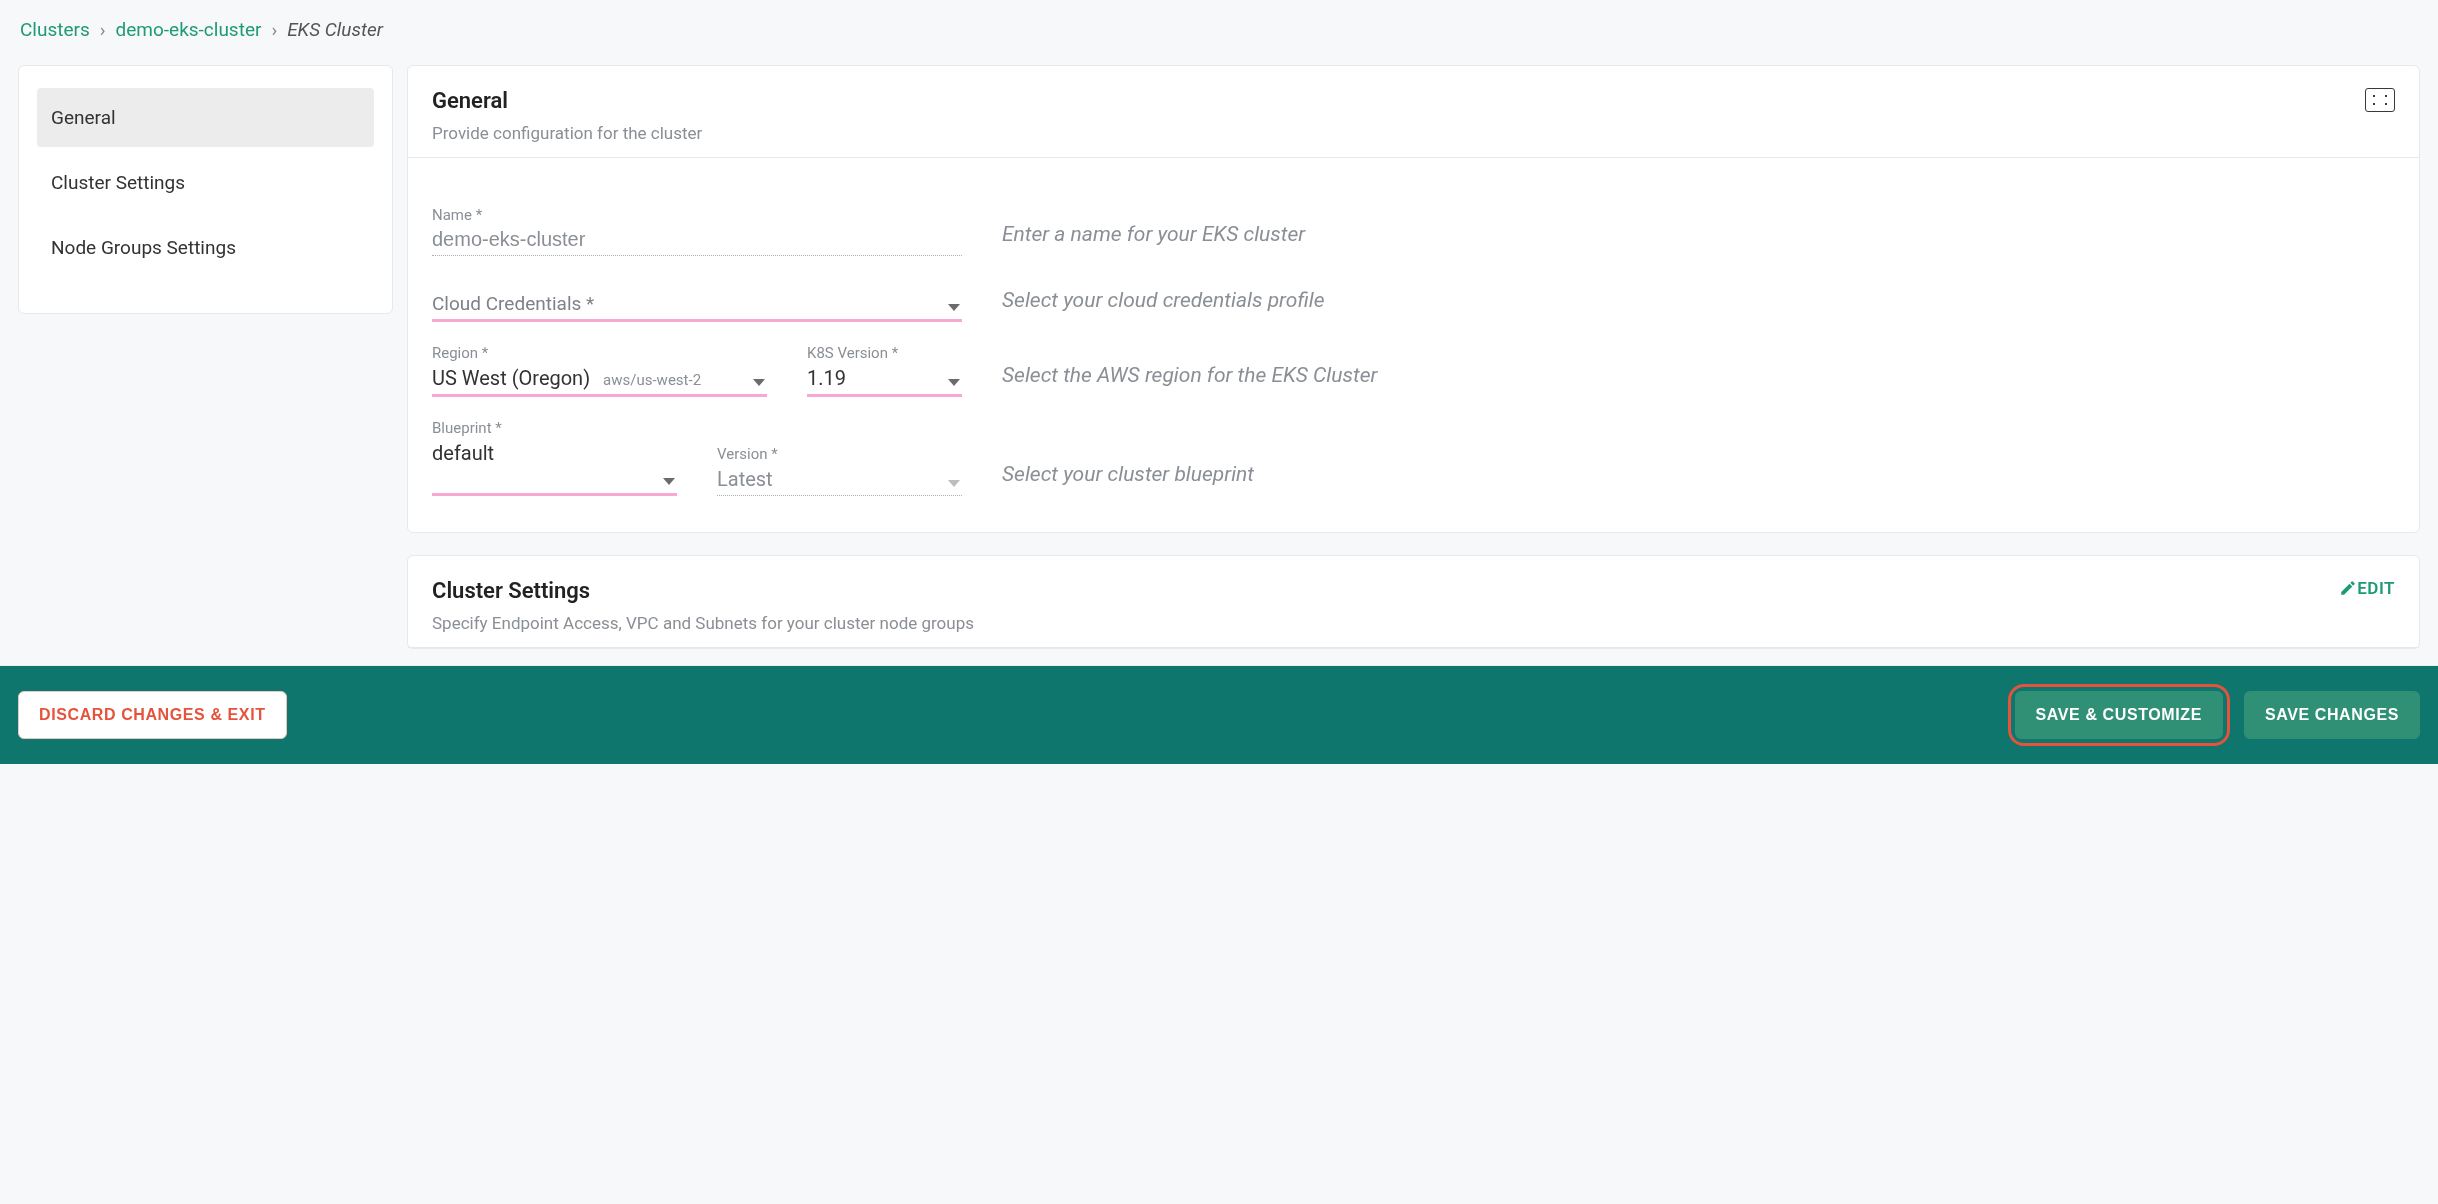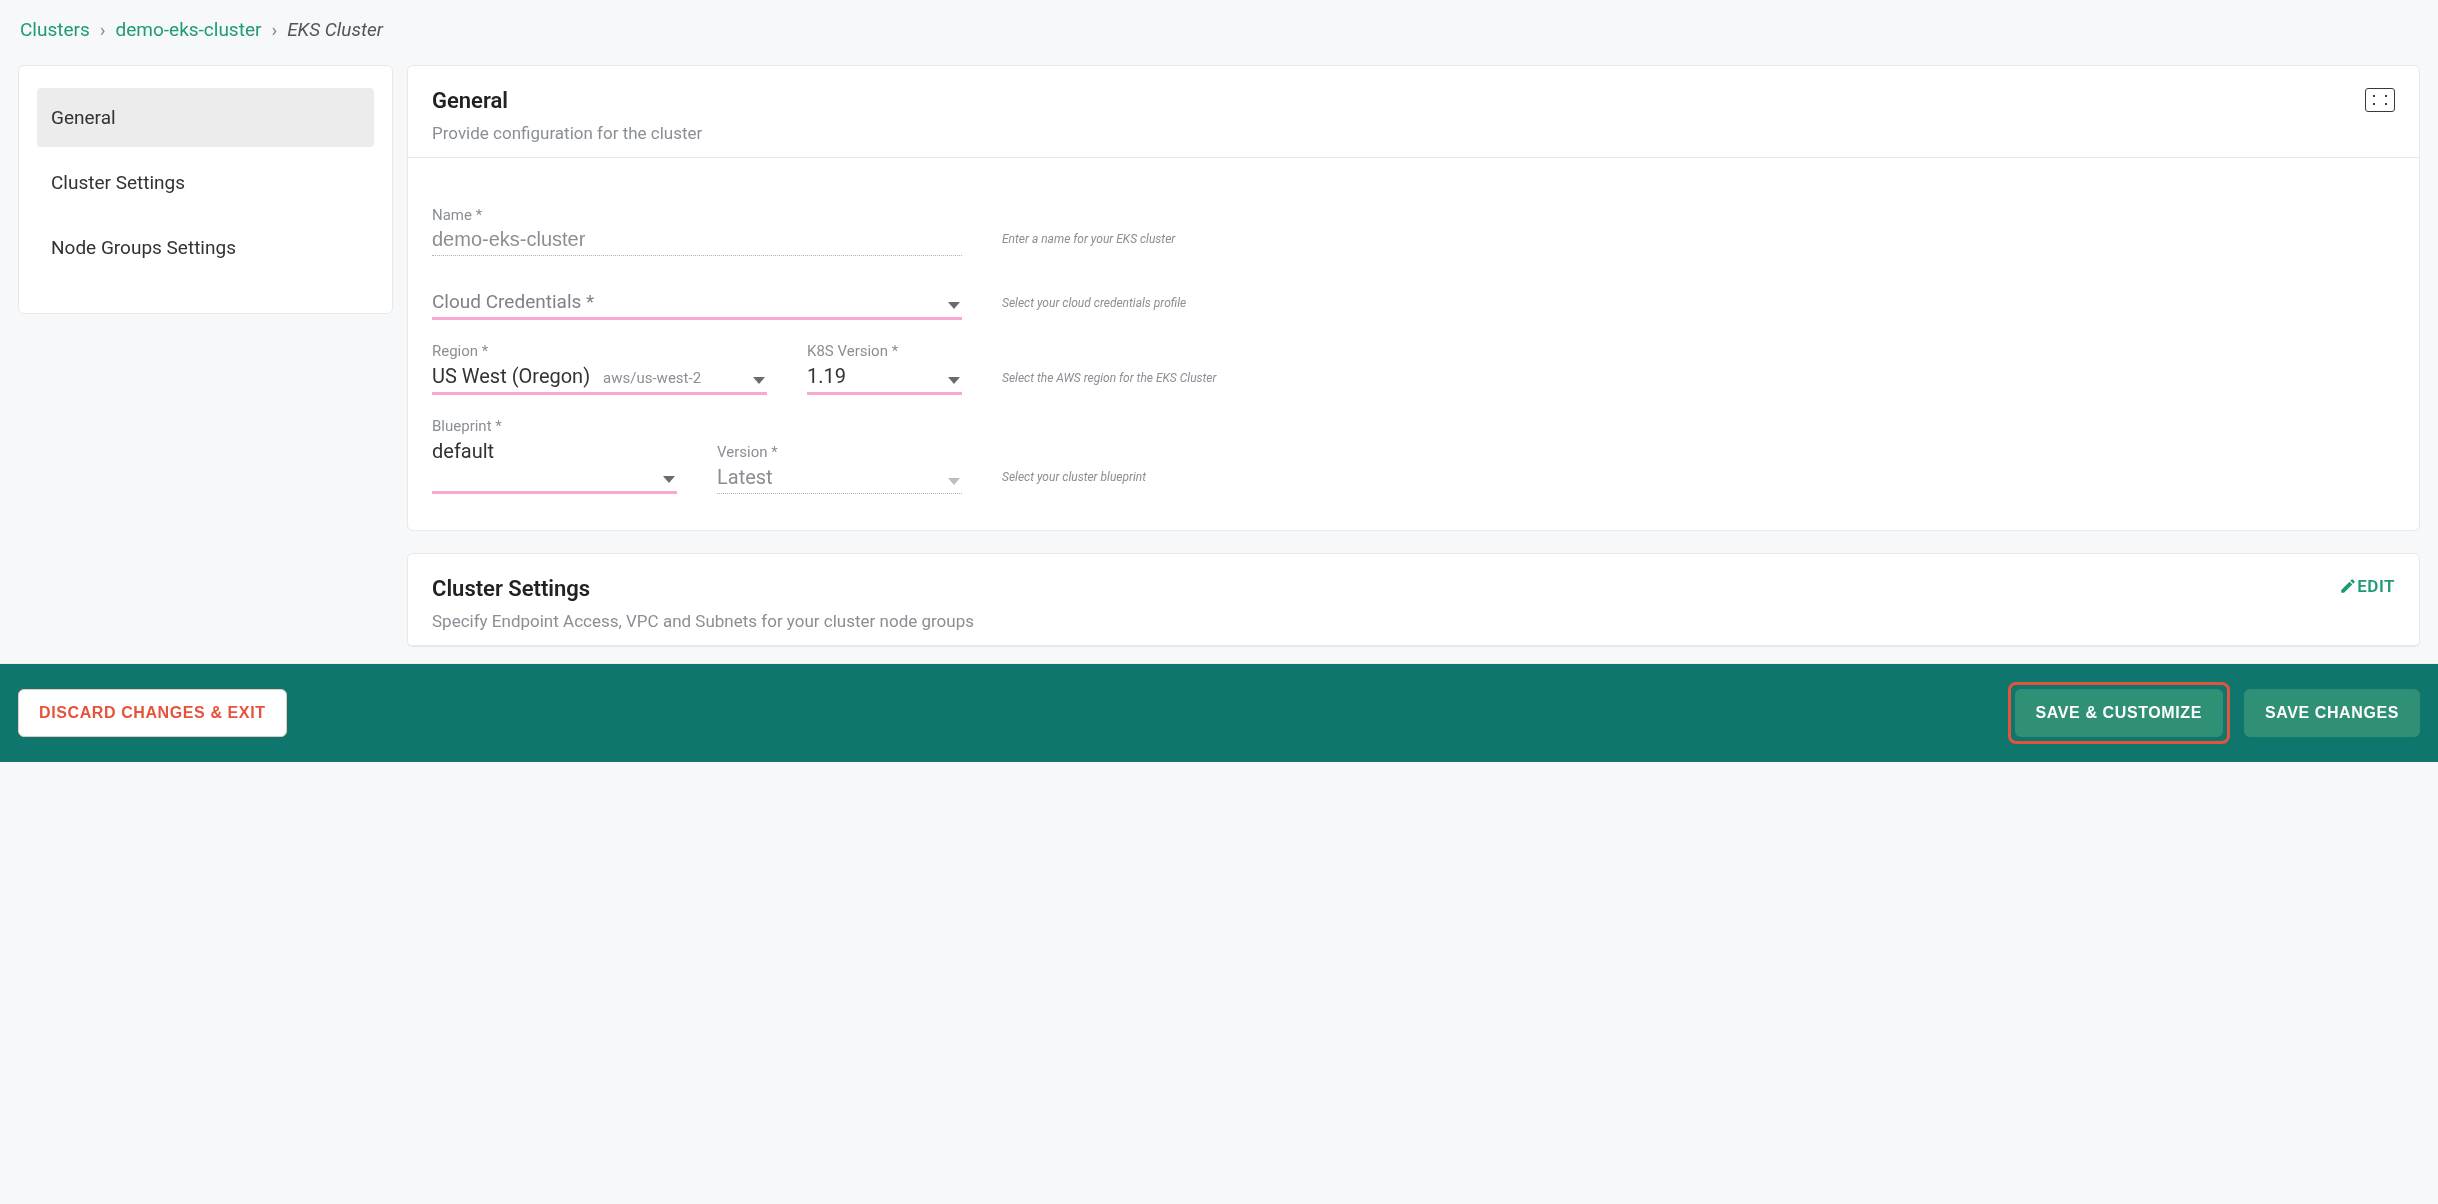--- a/index.html
+++ b/index.html
@@ -105,21 +105,21 @@
   .form-row {
     display:flex;
     gap:40px;
     padding: 10px 0 8px 0;
     align-items:flex-end;
   }
   .form-left { flex: 0 0 530px; display:flex; gap:40px; }
   .help-text {
     flex:1;
     color:#8a8f95;
-    font-size:12px;
+    font-size:21px;
     font-style:italic;
     padding-bottom:10px;
   }
 
   .field { flex:1; position:relative; }
   .field-label {
     font-size:15px;
     color:#8a8f95;
     margin-bottom:2px;
     display:block;
@@ -173,21 +173,21 @@
     border:1px solid #e9c8c2;
   }
   .btn-primary {
     background:#2f9075;
     color:#fff;
   }
   .footer-right{display:flex;gap:14px;align-items:center;}
   .highlight-box{
     border:3px solid #e5533c;
     padding:4px;
-    border-radius:8px;
+    border-radius:16px;
   }
 </style>
 </head>
 <body>
 
 <div class="page">
 
   <div class="breadcrumb">
     <span class="link">Clusters</span>
     <span class="sep">›</span>

